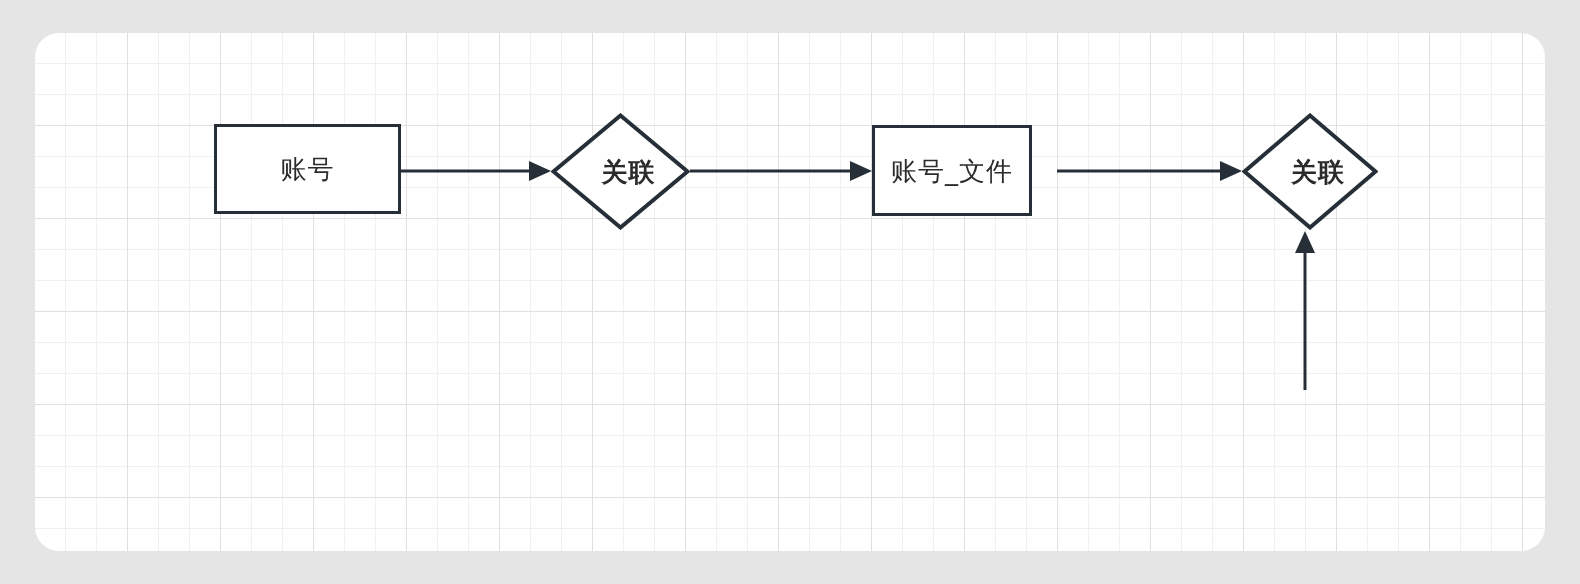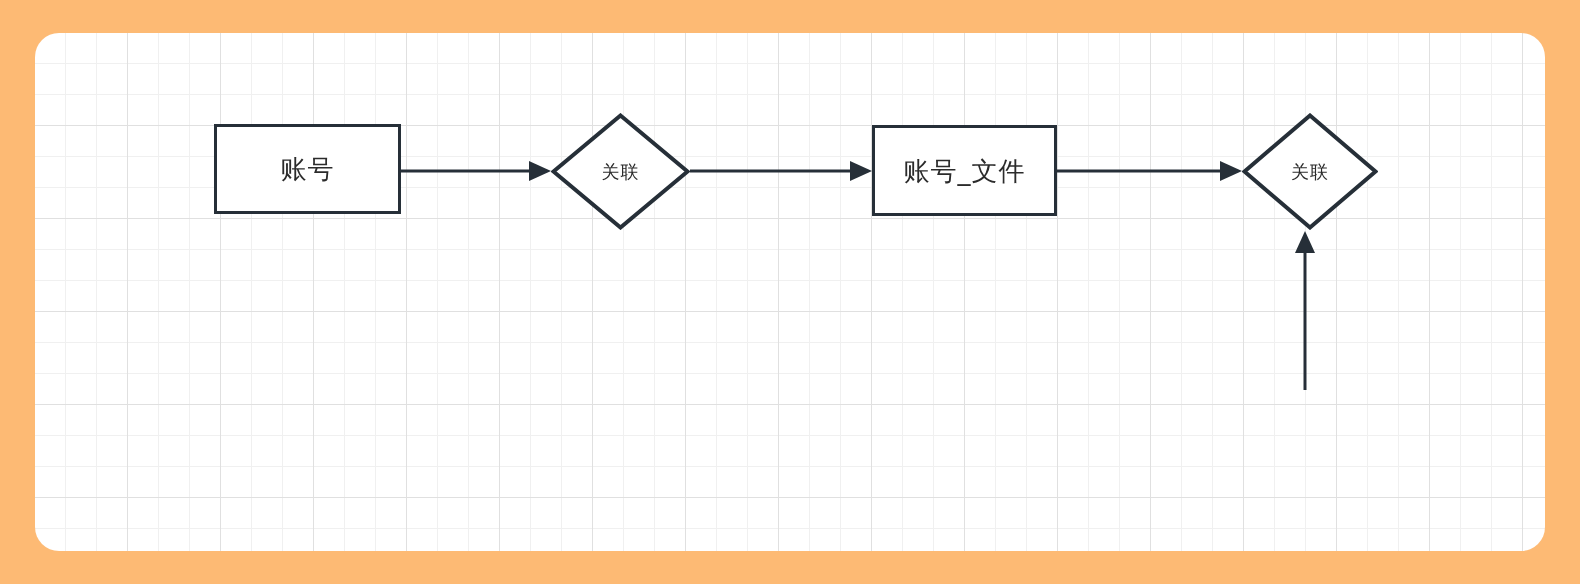--- a/index.html
+++ b/index.html
@@ -11,21 +11,21 @@
     width: 1580px;
     height: 584px;
     overflow: hidden;
     font-family: "DejaVu Sans", "Liberation Sans", sans-serif;
   }
 
   #stage {
     position: relative;
     width: 1580px;
     height: 584px;
-    background: #fdba74;
+    background: #e5e5e5;
   }
 
   
   #canvas {
     position: absolute;
     left: 35px;
     top: 33px;
     width: 1510px;
     height: 518px;
     border-radius: 24px;
@@ -77,32 +77,33 @@
     position: absolute;
   }
   .relationship svg {
     position: absolute;
     left: 0;
     top: 0;
     display: block;
   }
   .relationship .node-label {
     position: absolute;
-    left: 0;
+    left: 8px;
     top: 0;
     width: 100%;
     height: 100%;
     display: flex;
     align-items: center;
     justify-content: center;
-    font-size: 18px;
+    font-size: 26px;
     color: #2b2b2b;
     letter-spacing: 1px;
     line-height: 1;
     white-space: nowrap;
+    font-weight: bold;
   }
 </style>
 </head>
 <body>
 
 <div id="stage">
 
   <div id="canvas"></div>
 
   <svg id="edges" viewBox="0 0 1580 584" xmlns="http://www.w3.org/2000/svg">
@@ -132,21 +133,21 @@
     <span class="node-label">账号</span>
   </div>
 
   <div class="relationship" style="left:551px; top:113px; width:139px; height:117px;">
     <svg width="139" height="117" viewBox="0 0 139 117" xmlns="http://www.w3.org/2000/svg">
       <polygon points="69.5,2.5 136.5,58.5 69.5,114.5 2.5,58.5" fill="#ffffff" stroke="#262f38" stroke-width="4"></polygon>
     </svg>
     <span class="node-label">关联</span>
   </div>
 
-  <div class="entity" style="left:872px; top:125px; width:185px; height:91px;">
+  <div class="entity" style="left:872px; top:125px; width:160px; height:91px;">
     <span class="node-label">账号_文件</span>
   </div>
 
   <div class="relationship" style="left:1242px; top:113px; width:136px; height:117px;">
     <svg width="136" height="117" viewBox="0 0 136 117" xmlns="http://www.w3.org/2000/svg">
       <polygon points="68,2.5 133.5,58.5 68,114.5 2.5,58.5" fill="#ffffff" stroke="#262f38" stroke-width="4"></polygon>
     </svg>
     <span class="node-label">关联</span>
   </div>
 

